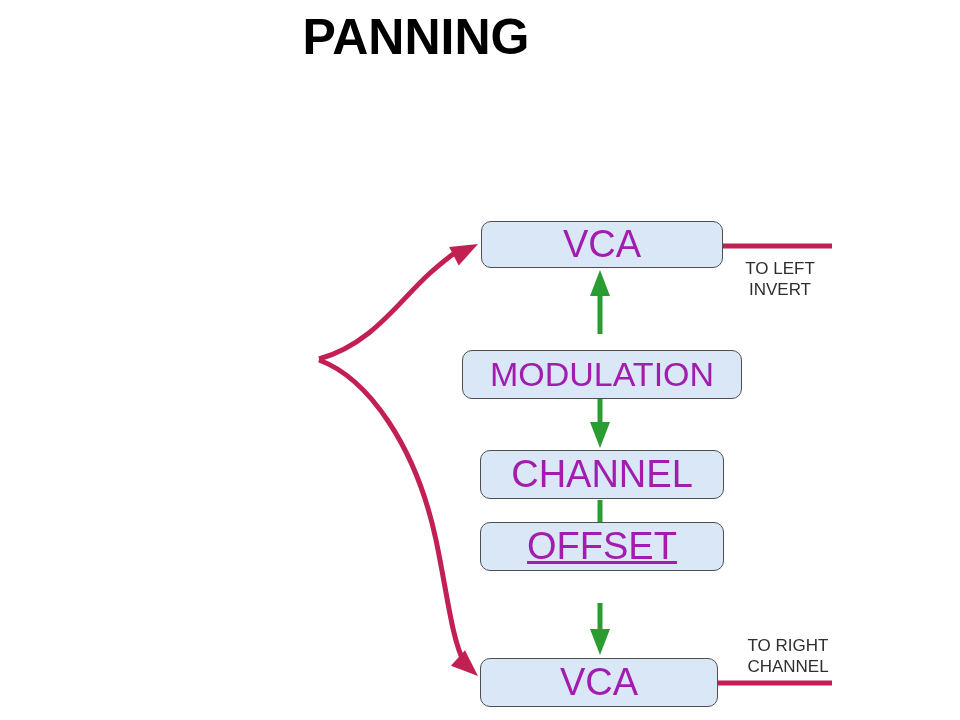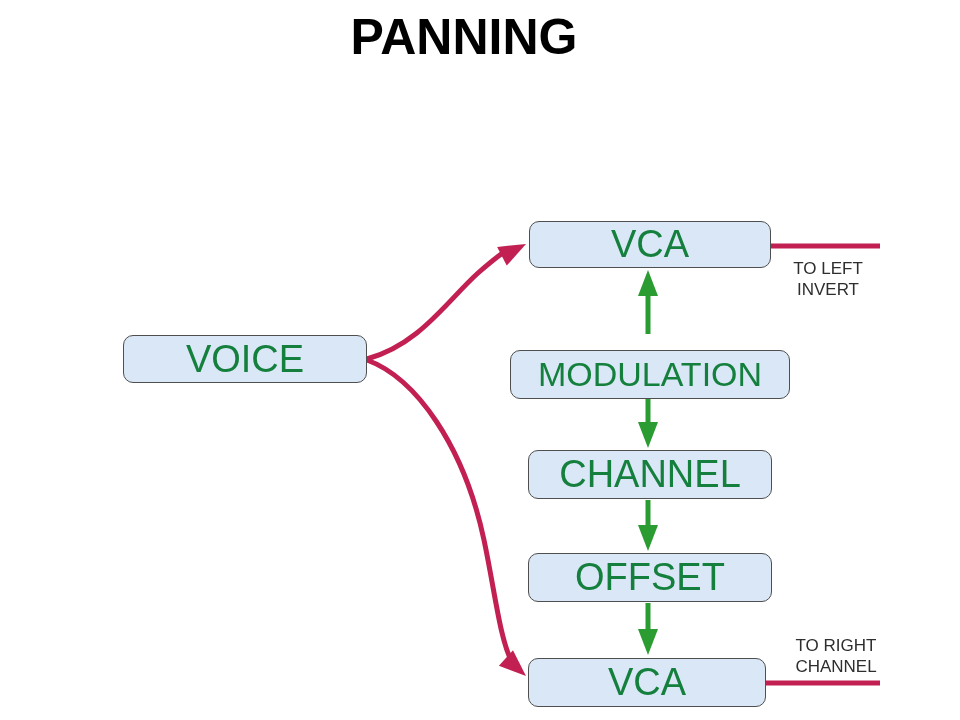--- a/index.html
+++ b/index.html
@@ -7,21 +7,20 @@
     padding: 0;
     background: #ffffff;
     font-family: "Liberation Sans", sans-serif;
   }
   #canvas {
     position: relative;
     width: 832px;
     height: 720px;
     background: #ffffff;
     overflow: hidden;
-    margin-left: 48px;
   }
   #page-title {
     position: absolute;
     top: 8px;
     left: 0;
     width: 100%;
     text-align: center;
     font-size: 50px;
     font-weight: bold;
     color: #000000;
@@ -47,28 +46,28 @@
   .node {
     position: absolute;
     z-index: 2;
     background: #d9e7f6;
     border: 1.5px solid #4f4f4f;
     border-radius: 10px;
     display: flex;
     align-items: center;
     justify-content: center;
     font-size: 38px;
-    color: #15803d;
+    color: #a21caf;
     box-sizing: border-box;
   }
   #node-voice      { left: 75px;  top: 335px; width: 244px; height: 48px; }
   #node-vca-top    { left: 481px; top: 221px; width: 242px; height: 47px; }
   #node-modulation { left: 462px; top: 350px; width: 280px; height: 49px; font-size: 34px; }
   #node-invert     { left: 480px; top: 450px; width: 244px; height: 49px; }
-  #node-offset     { left: 480px; top: 553px; width: 244px; height: 49px; }
+  #node-offset     { left: 480px; top: 522px; width: 244px; height: 49px; text-decoration: underline; }
   #node-vca-bottom { left: 480px; top: 658px; width: 238px; height: 49px; }
   .out-label {
     position: absolute;
     z-index: 2;
     font-size: 17px;
     line-height: 21px;
     color: #2e2e2e;
     text-align: center;
     white-space: pre-line;
   }
@@ -113,23 +112,20 @@
     <g stroke="#2b9c31" fill="#2b9c31">
       <path d="M 600 500 V 527" fill="none" stroke-width="5"></path>
       <polygon points="0,0 -26,10 -26,-10" transform="translate(600,551) rotate(90)" stroke="none"></polygon>
     </g>
     <g stroke="#2b9c31" fill="#2b9c31">
       <path d="M 600 603 V 631" fill="none" stroke-width="5"></path>
       <polygon points="0,0 -26,10 -26,-10" transform="translate(600,655) rotate(90)" stroke="none"></polygon>
     </g>
   </svg>
 
-  <div class="node" id="node-voice">
-    <span>VOICE</span>
-  </div>
   <div class="node" id="node-vca-top">
     <span>VCA</span>
   </div>
   <div class="node" id="node-modulation">
     <span>MODULATION</span>
   </div>
   <div class="node" id="node-invert">
     <span>CHANNEL</span>
   </div>
   <div class="node" id="node-offset">

